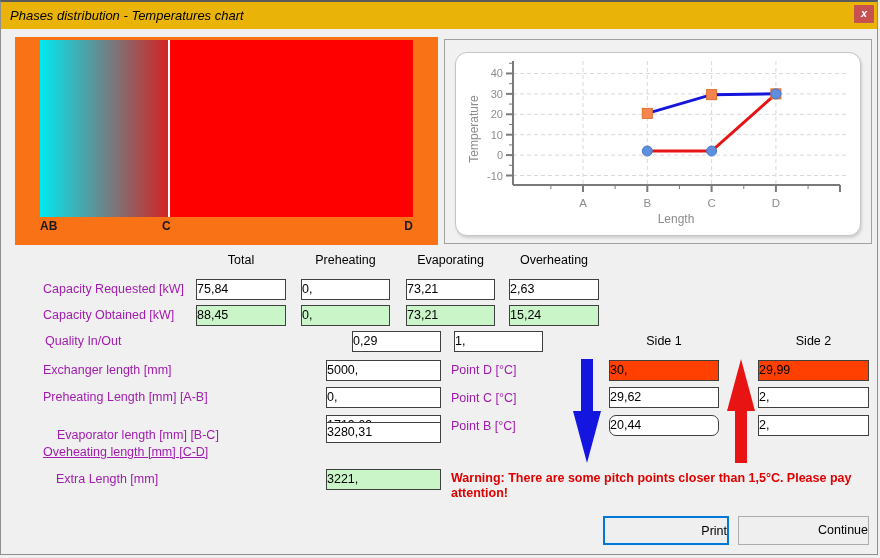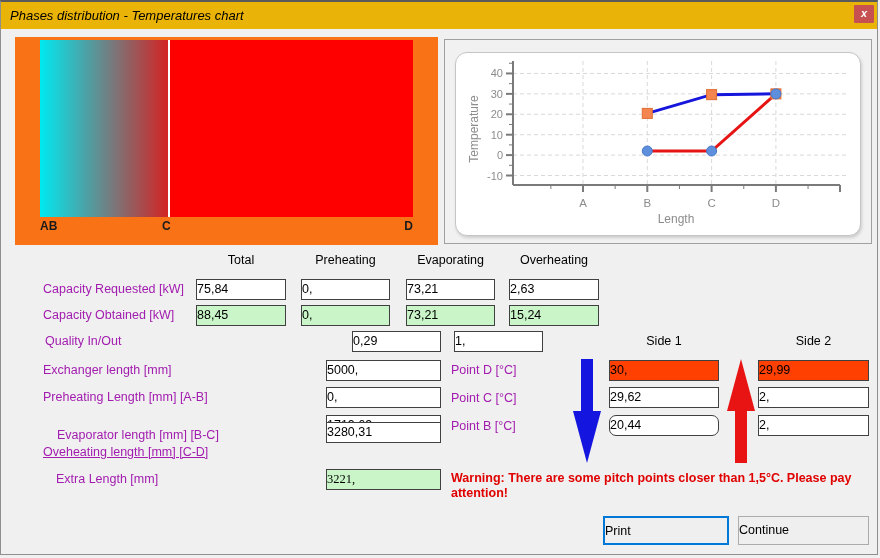--- a/index.html
+++ b/index.html
@@ -26,21 +26,21 @@
   .chart-panel svg{position:absolute;left:0;top:0;}
   
   .lbl{position:absolute;font-size:12.5px;color:#a21caf;white-space:nowrap;}
   .colhead{position:absolute;font-size:12.5px;color:#000;text-align:center;}
   .vbox{position:absolute;height:19px;background:#FFF;border:1px solid #404040;box-sizing:content-box;
     font-size:12.5px;text-align:left;line-height:19px;color:#000;}
   .vbox.green{background:var(--green);}
   .vbox.hot{background:var(--hot);}
   .arrow{position:absolute;width:28px;height:104px;}
   .warning{position:absolute;left:450px;top:469px;width:424px;font-size:12.5px;font-weight:bold;color:var(--warnred);line-height:15px;}
-  .btn{position:absolute;height:29px;background:#EFEFEF;font-size:12.5px;color:#000;text-align:left;
+  .btn{position:absolute;height:29px;background:#EFEFEF;font-size:12.5px;color:#000;text-align:right;
     line-height:27px;box-sizing:border-box;cursor:default;}
   .btn-print{left:602px;top:514px;width:126px;border:2px solid var(--focusblue);}
   .btn-continue{left:737px;top:514px;width:131px;border:1px solid #ACACAC;}
 </style>
 </head>
 <body>
 
 <div id="win">
 
   <div class="titlebar">
@@ -145,21 +145,21 @@
 
   <div class="lbl" style="left:42px;top:361px;">Exchanger length [mm]</div>
   <div class="vbox" style="left:325px;top:358px;width:113px;">5000,</div>
   <div class="lbl" style="left:42px;top:388px;">Preheating Length [mm] [A-B]</div>
   <div class="vbox" style="left:325px;top:385px;width:113px;">0,</div>
   <div class="lbl" style="left:42px;top:426px;margin-left:14px;">Evaporator length [mm] [B-C]</div>
   <div class="vbox" style="left:325px;top:413px;width:113px;">1719,69</div>
   <div class="lbl" style="left:42px;top:443px;text-decoration:underline;">Oveheating length [mm] [C-D]</div>
   <div class="vbox" style="left:325px;top:420px;width:113px;">3280,31</div>
   <div class="lbl" style="left:48px;top:470px;margin-left:7px;">Extra Length [mm]</div>
-  <div class="vbox green" style="left:325px;top:467px;width:113px;font-family:Liberation Serif, serif;">3221,</div>
+  <div class="vbox green" style="left:325px;top:467px;width:113px;">3221,</div>
 
   <div class="colhead" style="left:608px;top:332px;width:110px;">Side 1</div>
   <div class="colhead" style="left:757px;top:332px;width:111px;">Side 2</div>
 
   <div class="lbl" style="left:450px;top:361px;">Point D [°C]</div>
   <div class="vbox hot" style="left:608px;top:358px;width:108px;">30,</div>
   <div class="vbox hot" style="left:757px;top:358px;width:109px;">29,99</div>
   <div class="lbl" style="left:450px;top:389px;">Point C [°C]</div>
   <div class="vbox" style="left:608px;top:385px;width:108px;">29,62</div>
   <div class="vbox" style="left:757px;top:385px;width:109px;">2,</div>

